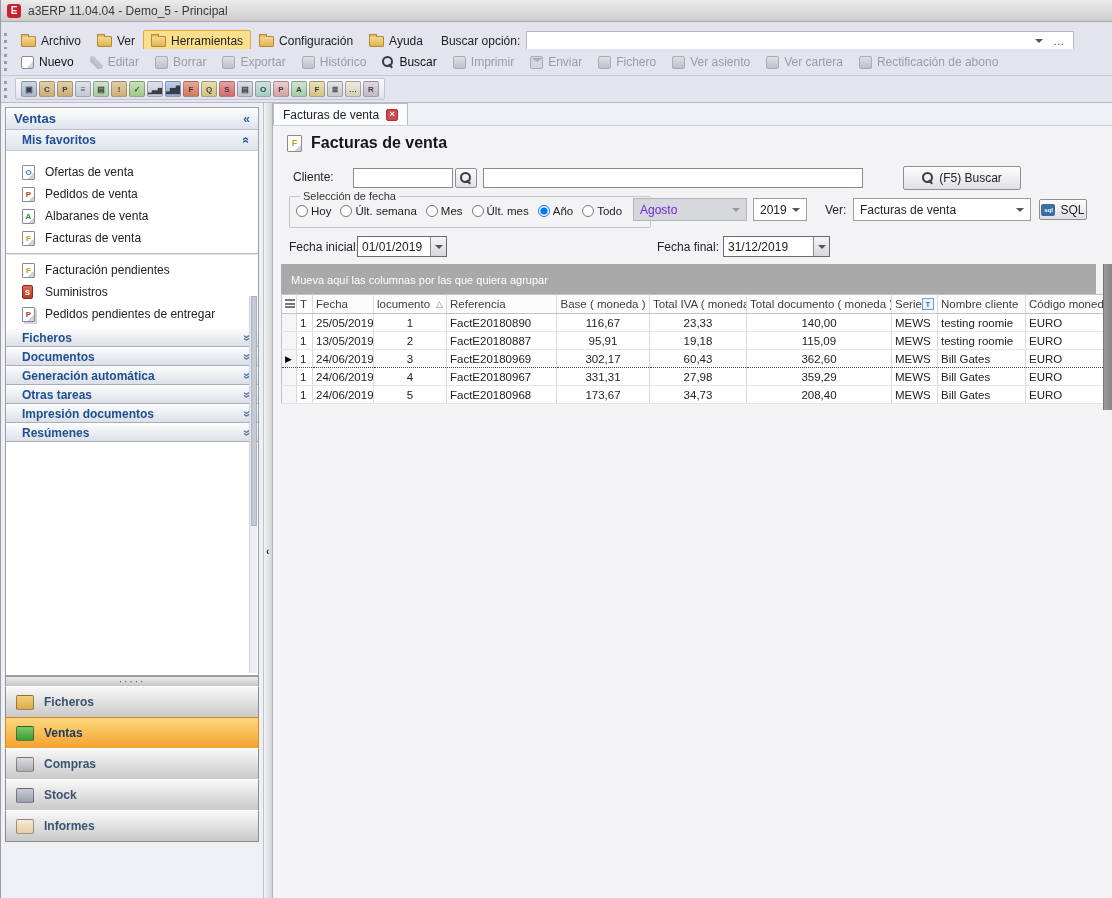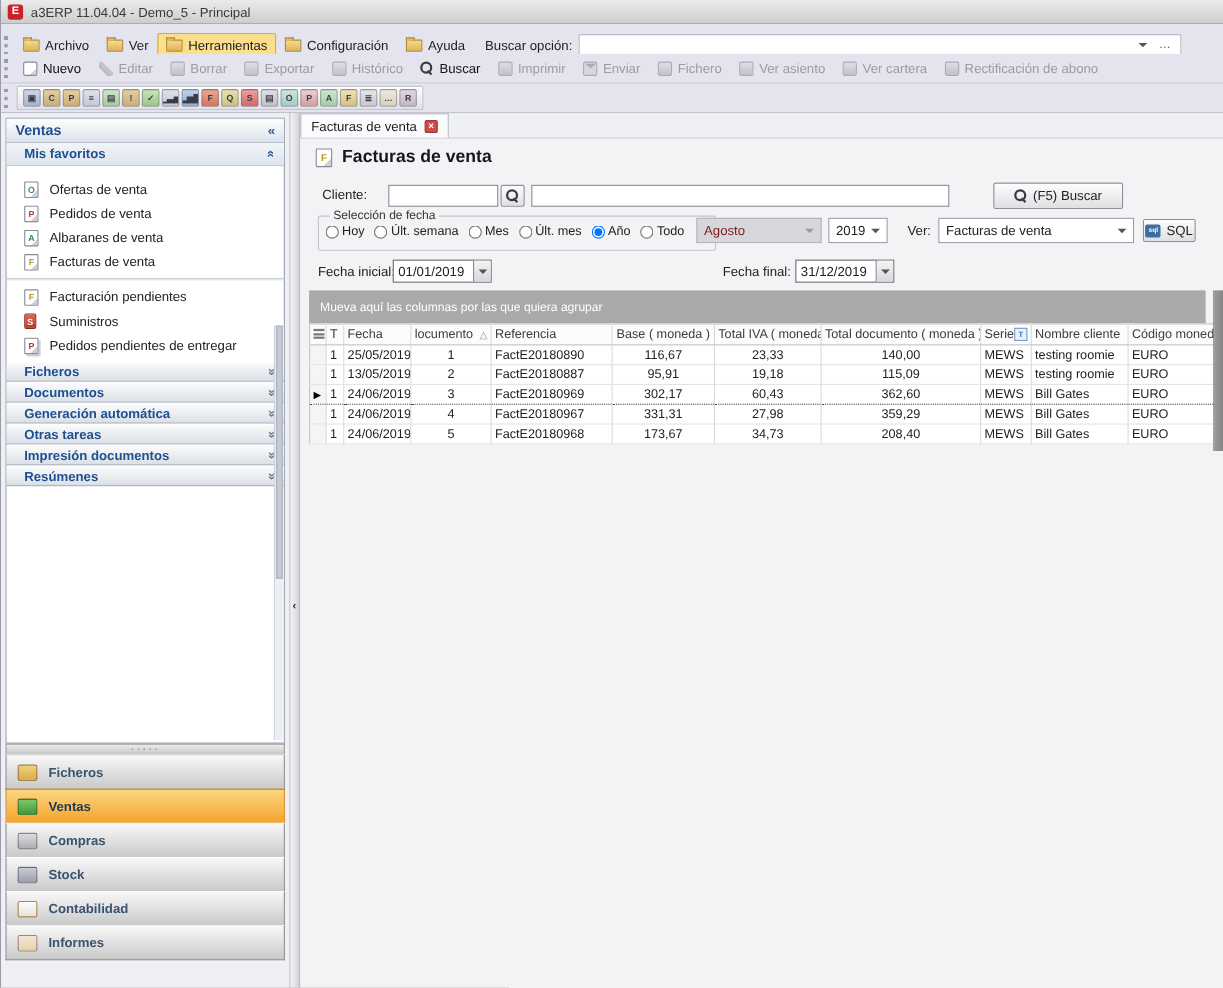--- a/index.html
+++ b/index.html
@@ -129,21 +129,21 @@
 .inp{position:absolute;background:#fff;border:1px solid #8a8a96;height:20px;font:inherit;padding:0 3px}
 .btn{position:absolute;display:flex;align-items:center;justify-content:center;gap:5px;
  background:linear-gradient(#fdfdfd,#e0e0e4);border:1px solid #8f8f9a;border-radius:2px;font:inherit;color:#222}
 fieldset.datesel{position:absolute;left:16px;top:64px;width:362px;height:38px;border:1px solid #c4c4cc;border-radius:2px;padding:2px 6px}
 fieldset.datesel legend{font-size:11px;color:#333;padding:0 3px;margin-left:4px}
 .radios{display:flex;align-items:center;gap:9px;margin-top:1px}
 .radio{display:flex;align-items:center;gap:3px;font-size:11.5px;white-space:nowrap}
 .radio input{width:12px;height:12px;margin:0}
 .combo{position:absolute;background:#fff;border:1px solid #9aa0aa;display:flex;align-items:center;
  justify-content:space-between;padding:0 6px;height:23px}
-.combo.dis{background:#d6d7dc;color:#7f1d1d;border-color:#b4b6be}
+.combo.dis{background:#d6d7dc;color:#6d28d9;border-color:#b4b6be}
 .combo.dis .caret{border-top-color:#9a9aa2}
 .dcombo{position:absolute;background:#fff;border:1px solid #6a6a76;height:21px;display:flex;align-items:stretch}
 .dval{flex:1;display:flex;align-items:center;padding:0 4px}
 .dbtn{width:16px;background:linear-gradient(#f4f4f4,#d8d8dc);border-left:1px solid #8a8a96;display:flex;
  align-items:center;justify-content:center}
 .sqlico{width:14px;height:12px;background:#3a6ea5;border-radius:2px;color:#fff;font-size:6px;font-weight:bold;
  display:flex;align-items:center;justify-content:center}
 .groupbar{position:absolute;left:8px;right:16px;top:138px;height:30px;background:#a9a9a9;color:#fff;
  font-size:11px;padding:10px 0 0 10px}
 .gridwrap{position:absolute;left:8px;top:168px;width:824px}
@@ -365,24 +365,20 @@
           </div>
         <div class="navbtn">
             <span class="nico ni-cart"></span>
             <span>Compras</span>
           </div>
         <div class="navbtn">
             <span class="nico ni-truck"></span>
             <span>Stock</span>
           </div>
         <div class="navbtn">
-            <span class="nico ni-note"></span>
-            <span>Contabilidad</span>
-          </div>
-        <div class="navbtn">
             <span class="nico ni-report"></span>
             <span>Informes</span>
           </div>
       </div>
     </div>
 
     <div class="vsplit">
       <span class="varr">‹</span>
     </div>
 
@@ -460,21 +456,21 @@
         </button>
 
         <span class="lbl" style="left:16px;top:114px">Fecha inicial:</span>
         <div class="dcombo" style="left:84px;top:110px;width:90px">
           <span class="dval">01/01/2019</span>
           <span class="dbtn">
               <span class="caret"></span>
             </span>
         </div>
         <span class="lbl" style="left:384px;top:114px">Fecha final:</span>
-        <div class="dcombo" style="left:450px;top:110px;width:90px">
+        <div class="dcombo" style="left:450px;top:110px;width:107px">
           <span class="dval">31/12/2019</span>
           <span class="dbtn">
               <span class="caret"></span>
             </span>
         </div>
 
         <div class="groupbar">Mueva aquí las columnas por las que quiera agrupar</div>
 
         <div class="gridwrap">
           <table class="grid">

